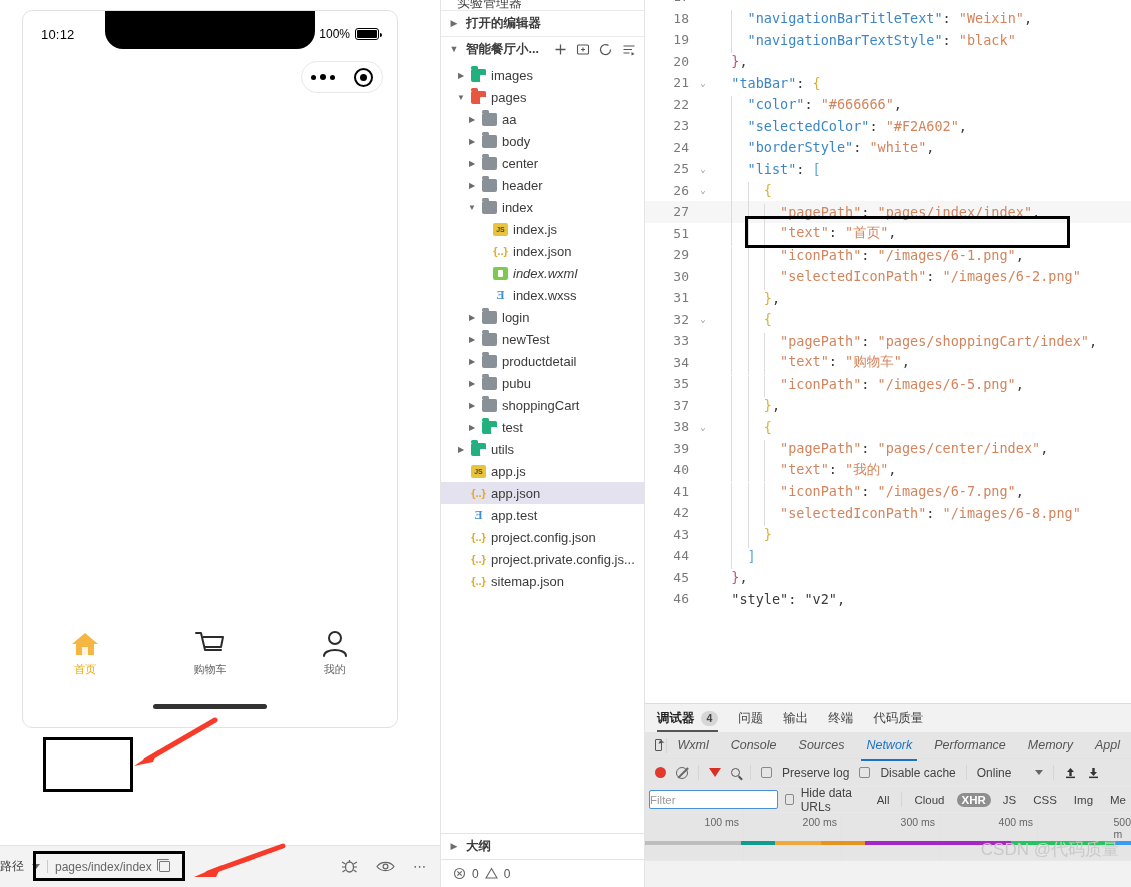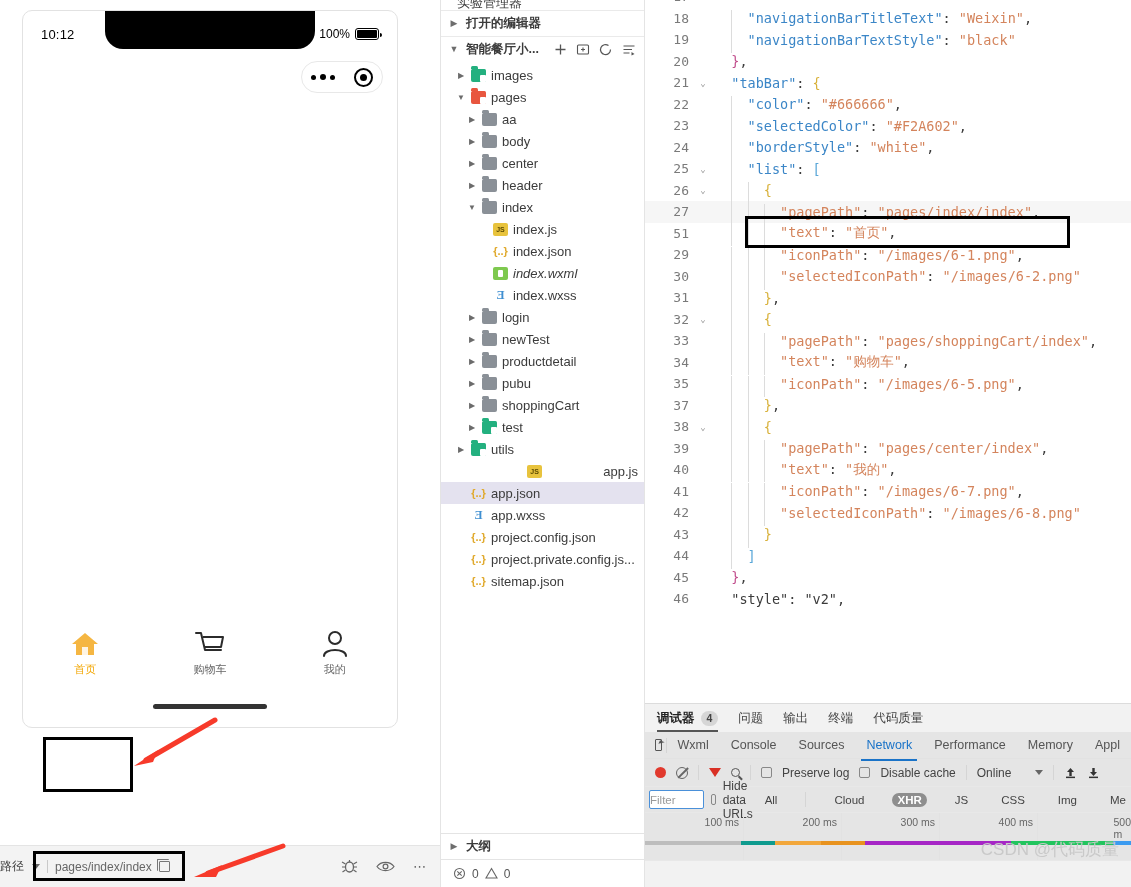--- a/index.html
+++ b/index.html
@@ -164,21 +164,21 @@
   }
 
   
   .devtools { flex:1; background:#e5e5e5; border-top:1px solid #dcdcdc; display:flex; flex-direction:column; }
   .dt-tabs { height:28px; display:flex; align-items:center; gap:20px; padding-left:12px; font-size:12.5px; color:#444; background:#f2f2f2;}
   .dt-tabs .t { position: relative; height:28px; display:flex;align-items:center; gap:6px;}
   .dt-tabs .t.on { color:#222; font-weight:600; }
   .dt-tabs .t.on::after{content:'';position:absolute;left:0;right:0;bottom:0;height:2px;background:#555;}
   .cnt-badge{ background:#d6d6d6;color:#444;border-radius:9px;padding:0 6px;font-size:10.5px;line-height:15px;height:15px;}
   .dt-sub { height:27px; display:flex; align-items:center; gap:0px; padding-left:6px; font-size:12.5px; color:#555; border-bottom:1px solid #e2e2e2;}
-  .dt-sub .st { padding: 16px 11px; height:27px; display:flex; align-items:center; position:relative;}
+  .dt-sub .st { padding: 16px 11px; height:27px; display:flex; align-items:center; position:relative;font-style:italic;}
   .dt-sub .st.on { color:#1a73c8; }
   .dt-sub .st.on::after{content:'';position:absolute;left:6px;right:6px;bottom:0;height:2px;background:#1a73c8;}
   .insp-ic { width:14px;height:12px; border:1.5px solid #555; border-radius:1px; position:relative; margin: 0 4px 0 4px;}
   .insp-ic::after { content:''; position:absolute; left:3px; top:1px; width:0;height:0;border-left:5px solid #555;border-bottom:4px solid transparent; transform: rotate(25deg);}
   .dt-toolbar { height:28px; display:flex;align-items:center; gap:10px; padding-left:10px; font-size:12px;color:#444; border-bottom:1px solid #e8e8e8;}
   .rec-dot{ width:11px;height:11px;border-radius:50%;background:#e1392d;}
   .ban-ic{ width:12px;height:12px;border:1.6px solid #666;border-radius:50%;position:relative;}
   .ban-ic::after{content:'';position:absolute;left:-1px;top:4px;width:14px;height:1.6px;background:#666;transform:rotate(-45deg);}
   .filt-ic{ width:0;height:0;border-left:6px solid transparent;border-right:6px solid transparent;border-top:9px solid #d93025;}
   .srch-ic{ width:9px;height:9px;border:1.6px solid #555;border-radius:50%;position:relative;}
@@ -409,34 +409,34 @@
           </span>
           <span>test</span>
         </div>
         <div class="row" style="padding-left: 15px;">
           <span class="arrow">▶</span>
           <span class="fico folder grn">
             <i class="badge-sm"></i>
           </span>
           <span>utils</span>
         </div>
-        <div class="row" style="padding-left: 15px; justify-content: space-between;">
+        <div class="row" style="padding-left: 15px;">
           <span class="arrow blank">▶</span>
           <span class="ic-js">JS</span>
           <span>app.js</span>
         </div>
         <div class="row sel" style="padding-left: 15px;">
           <span class="arrow blank">▶</span>
           <span class="ic-json">{..}</span>
           <span>app.json</span>
         </div>
         <div class="row" style="padding-left: 15px;">
           <span class="arrow blank">▶</span>
           <span class="ic-wxss">Ǝ</span>
-          <span>app.wxss</span>
+          <span>app.test</span>
         </div>
         <div class="row" style="padding-left: 15px;">
           <span class="arrow blank">▶</span>
           <span class="ic-json">{..}</span>
           <span>project.config.json</span>
         </div>
         <div class="row" style="padding-left: 15px;">
           <span class="arrow blank">▶</span>
           <span class="ic-json">{..}</span>
           <span>project.private.config.js...</span>
@@ -558,21 +558,21 @@
         <svg width="13" height="13" viewBox="0 0 13 13">
             <path d="M6.5 10 L3 6 H10 Z" fill="#333"></path>
             <rect x="5.3" y="2" width="2.4" height="4" fill="#333"></rect>
             <rect x="2" y="10.6" width="9" height="1.5" fill="#333"></rect>
           </svg>
       </div>
       <div class="dt-filter">
         <span class="filt-input">Filter</span>
         <span class="cb"></span>
         <span>Hide data URLs</span>
-        <span id="dt-ftypes" style="display:flex;align-items:center;gap:23px;">
+        <span id="dt-ftypes" style="display:flex;align-items:center;gap:7px;">
             <span class="ftype">All</span>
             <span class="divv"></span>
             <span class="ftype">Cloud</span>
             <span class="ftype on">XHR</span>
             <span class="ftype">JS</span>
             <span class="ftype">CSS</span>
             <span class="ftype">Img</span>
             <span class="ftype">Me</span>
           </span>
       </div>

